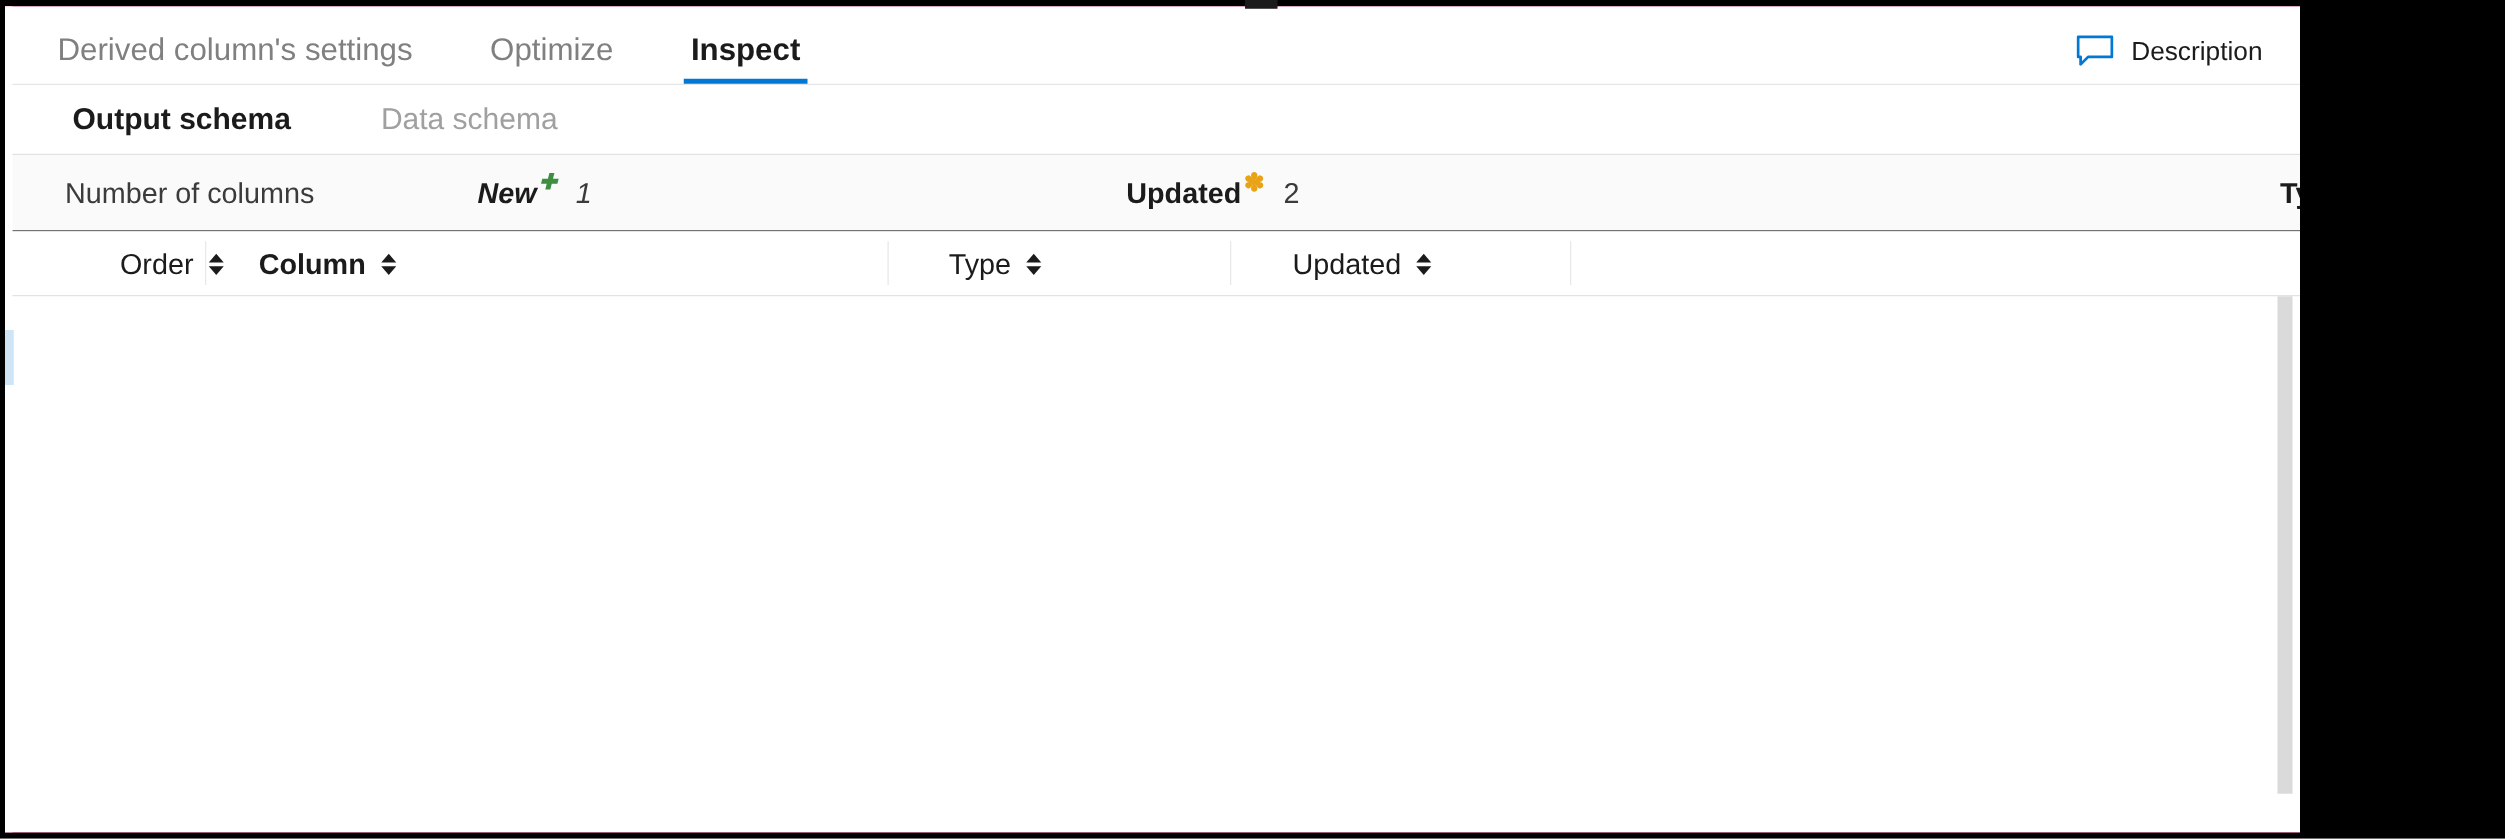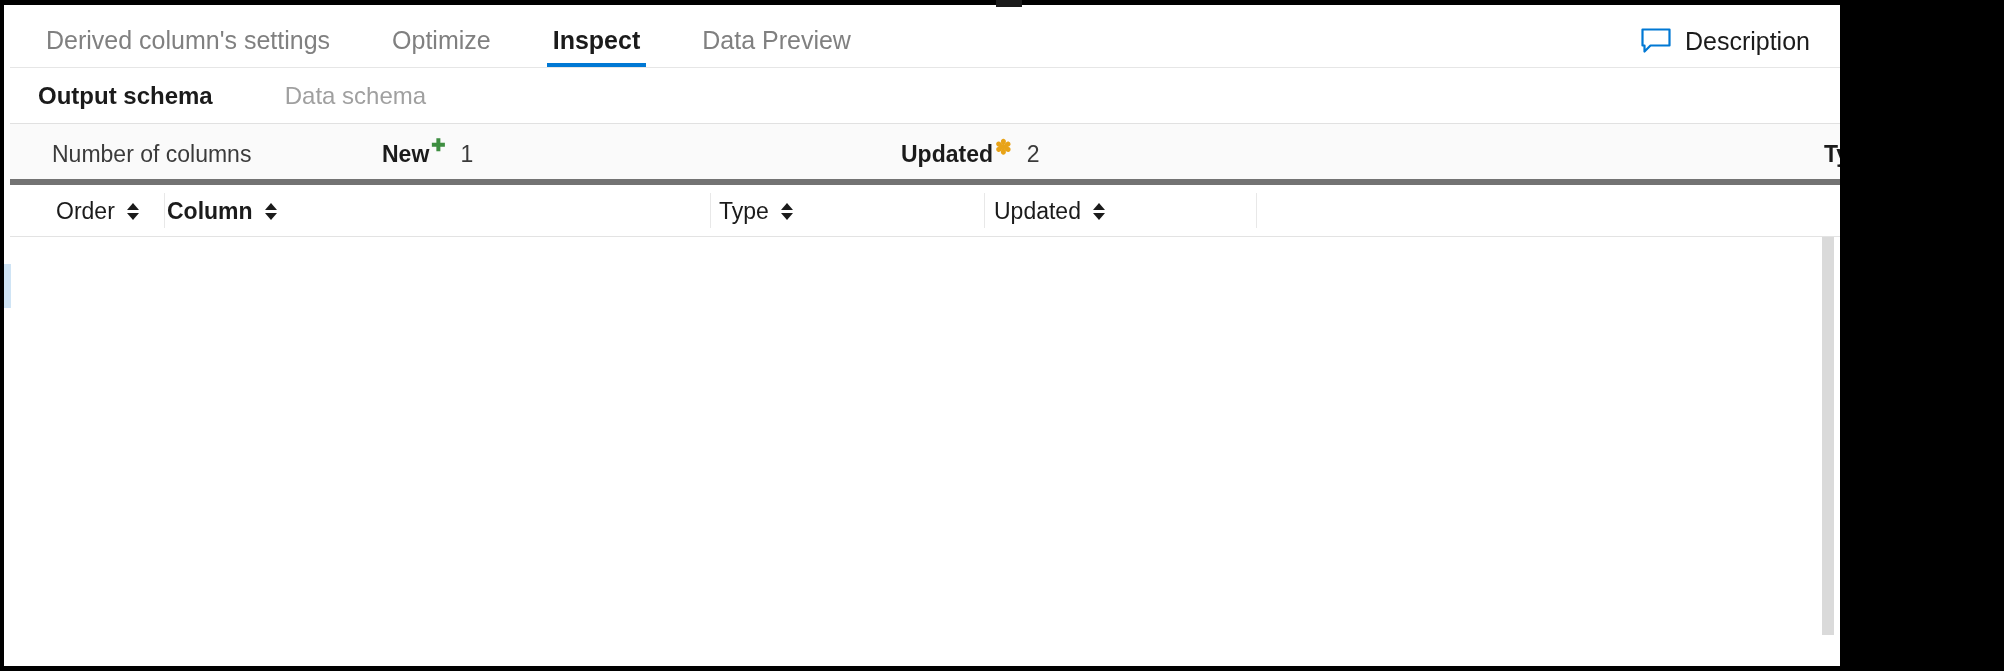--- a/index.html
+++ b/index.html
@@ -72,54 +72,54 @@
   .description-btn {
     position: absolute;
     right: 30px;
     bottom: 13px;
     display: flex;
     align-items: center;
     gap: 14px;
     cursor: pointer;
   }
   .description-btn .label {
-    font-size: 25px;
+    font-size: 21px;
     color: #1b1b1b;
     line-height: 1;
   }
   .speech-icon { display: block; }
 
   
   .subtabs {
     height: 56px;
     background: #ffffff;
     display: flex;
     align-items: center;
-    padding-left: 34px;
+    padding-left: 54px;
     border-bottom: 1px solid #e1e1e1;
   }
   .subtab {
     font-size: 24px;
     color: #a0a0a0;
     margin-right: 72px;
     cursor: pointer;
     white-space: nowrap;
     line-height: 1;
   }
   .subtab.active {
     color: #1b1b1b;
     font-weight: 600;
   }
 
   
   .summary {
     position: relative;
     height: 61px;
     background: #fafafa;
-    border-bottom: 6px solid #737373;
+    border-bottom: 1px solid #737373;
   }
   .summary-cell {
     position: absolute;
     top: 0;
     height: 61px;
     display: flex;
     align-items: center;
     font-size: 23px;
     color: #3b3b3b;
     white-space: nowrap;
@@ -165,20 +165,21 @@
   .hcell {
     position: absolute;
     top: 0; height: 52px;
     display: flex;
     align-items: center;
     gap: 12px;
     font-size: 23px;
     color: #1b1b1b;
     cursor: pointer;
     white-space: nowrap;
+    margin-left: 40px;
   }
   .sort-ico {
     display: inline-flex;
     flex-direction: column;
     justify-content: center;
     gap: 3px;
   }
   .sort-ico i {
     display: block;
     width: 0; height: 0;
@@ -245,21 +246,20 @@
 
 <div id="app">
   <div class="frame-top-notch"></div>
 
   <div class="window">
 
     <div class="tabstrip">
       <div class="tab">Derived column's settings</div>
       <div class="tab">Optimize</div>
       <div class="tab active">Inspect</div>
-      <div class="tab">Data Preview</div>
 
       <div class="description-btn">
         <span>
           <svg class="speech-icon" width="30" height="26" viewBox="0 0 30 26">
             <path d="M1.5 1.5 H28.5 V17.5 H9.5 L3.5 23.5 V17.5 H1.5 Z" fill="none" stroke="#0078d4" stroke-width="2.2" stroke-linejoin="round"></path>
           </svg>
         </span>
         <span class="label">Description</span>
       </div>
     </div>
@@ -267,21 +267,21 @@
     <div class="subtabs">
       <div class="subtab active">Output schema</div>
       <div class="subtab">Data schema</div>
     </div>
 
     <div class="summary">
       <div class="summary-cell" style="left:48px;">
         <span>Number of columns</span>
       </div>
 
-      <div class="summary-cell" style="left:378px;">
+      <div class="summary-cell" style="left:378px;font-style:italic;">
         <span class="k">New</span>
         <span class="sup-plus">✚</span>
         <span class="v">1</span>
       </div>
 
       <div class="summary-cell" style="left:897px;">
         <span class="k">Updated</span>
         <span class="sup-star">✽</span>
         <span class="v">2</span>
       </div>

